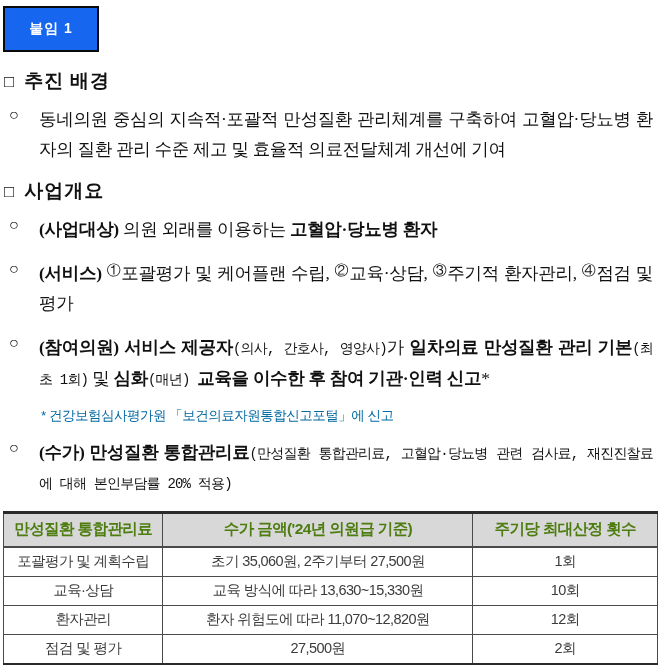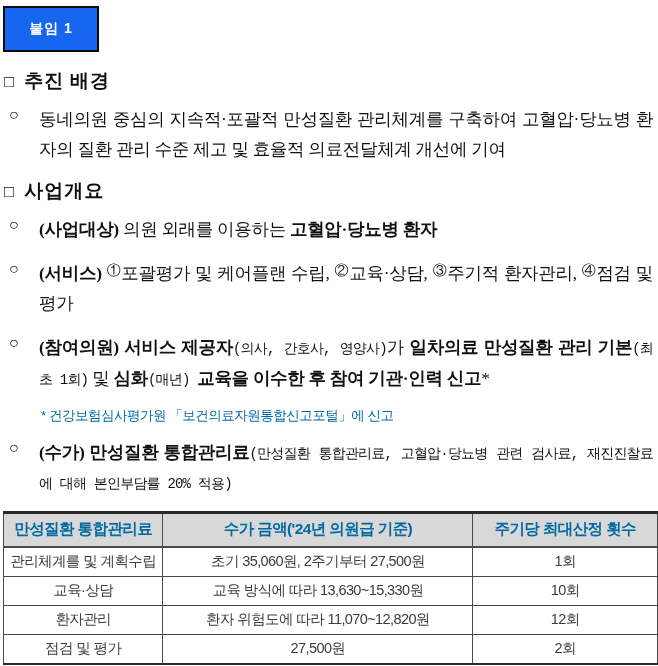--- a/index.html
+++ b/index.html
@@ -54,21 +54,21 @@
   table.fee{
     width:655px;border-collapse:collapse;margin-top:8px;
     font-family:"Liberation Sans","DejaVu Sans",sans-serif;
     color:#3c3c3c;table-layout:fixed;
   }
   table.fee th,table.fee td{
     border:1px solid #4a4a4a;text-align:center;vertical-align:middle;
     padding:4px 4px;letter-spacing:-0.6px;
   }
   table.fee thead th{
-    background:#d8d8d8;font-size:15.5px;font-weight:bold;height:24px;color:#0369a1;
+    background:#d8d8d8;font-size:15.5px;font-weight:bold;height:24px;color:#4d7c0f;
     border-top:3px solid #2a2a2a;border-bottom:2px solid #4a4a4a;
   }
   table.fee td{font-size:14.5px;height:20px;background:#fff;}
   table.fee tr:last-child td{border-bottom:2.5px solid #2a2a2a;}
   .c1{width:24%;} .c2{width:48%;} .c3{width:28%;}
 </style>
 </head>
 <body>
 
 <div class="page">
@@ -127,21 +127,21 @@
   <table class="fee">
     <thead>
       <tr>
         <th class="c1">만성질환 통합관리료</th>
         <th class="c2">수가 금액('24년 의원급 기준)</th>
         <th class="c3">주기당 최대산정 횟수</th>
       </tr>
     </thead>
     <tbody>
       <tr>
-        <td>관리체계를 및 계획수립</td>
+        <td>포괄평가 및 계획수립</td>
         <td>초기 35,060원, 2주기부터 27,500원</td>
         <td>1회</td>
       </tr>
       <tr>
         <td>교육·상담</td>
         <td>교육 방식에 따라 13,630~15,330원</td>
         <td>10회</td>
       </tr>
       <tr>
         <td>환자관리</td>

